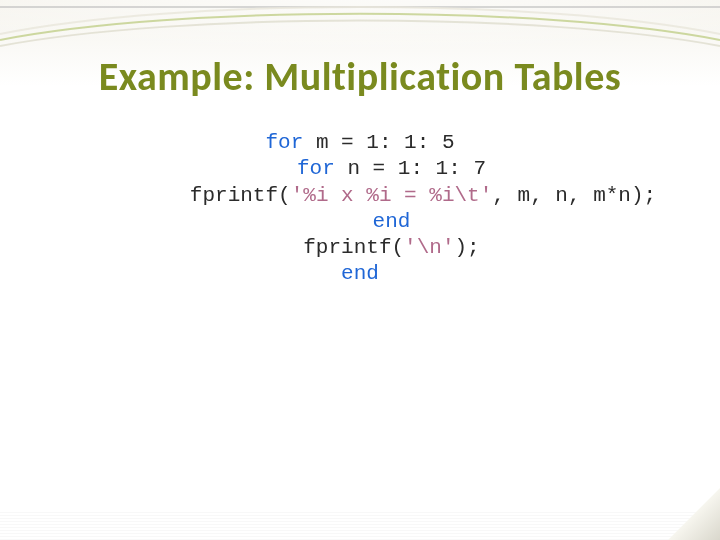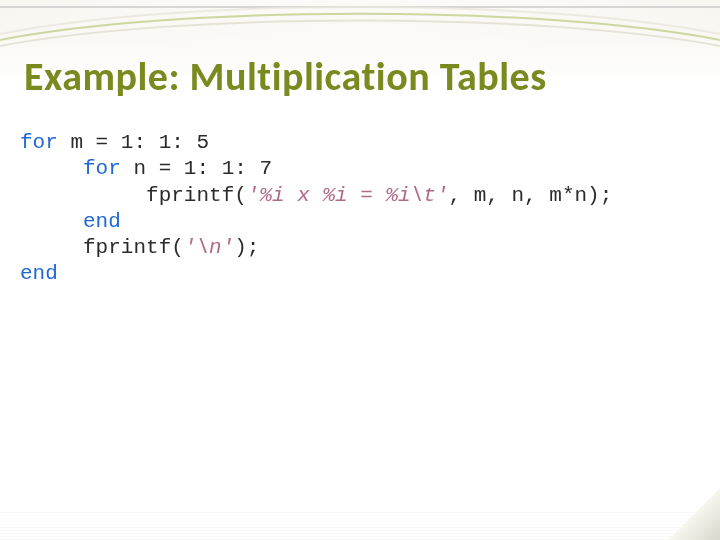--- a/index.html
+++ b/index.html
@@ -9,20 +9,21 @@
     background: #ffffff;
     position: relative;
   }
   .slide {
     width: 720px;
     height: 540px;
     position: relative;
     background:
       radial-gradient(ellipse 900px 120px at 50% -20px, rgba(255,255,255,0.9) 0%, rgba(255,255,255,0) 60%),
       linear-gradient(180deg, #f5f3ec 0%, #ffffff 16%, #ffffff 100%);
+    text-align: center;
   }
   .top-border {
     position: absolute;
     top: 6px; left: 0; right: 0;
     height: 2px;
     background: #bdbdbd;
     opacity: 0.6;
   }
   .swoosh {
     position: absolute;
@@ -46,21 +47,21 @@
     top: 130px;
     left: 20px;
     right: 20px;
     font-family: "Courier New", Courier, monospace;
     font-size: 21px;
     line-height: 1.25;
     color: #2b2b2b;
     white-space: pre;
   }
   .kw { color: #1f66d6; margin-top: 48px; }
-  .str { color: #b06a8a; font-style: italic; }
+  .str { color: #b06a8a; }
   .white-box {
     position: absolute;
     background: #ffffff;
   }
   .footer-texture {
     position: absolute;
     left: 0; right: 0; bottom: 0;
     height: 28px;
     background: repeating-linear-gradient(0deg,
       rgba(0,0,0,0.04) 0px, rgba(0,0,0,0.04) 1px,

